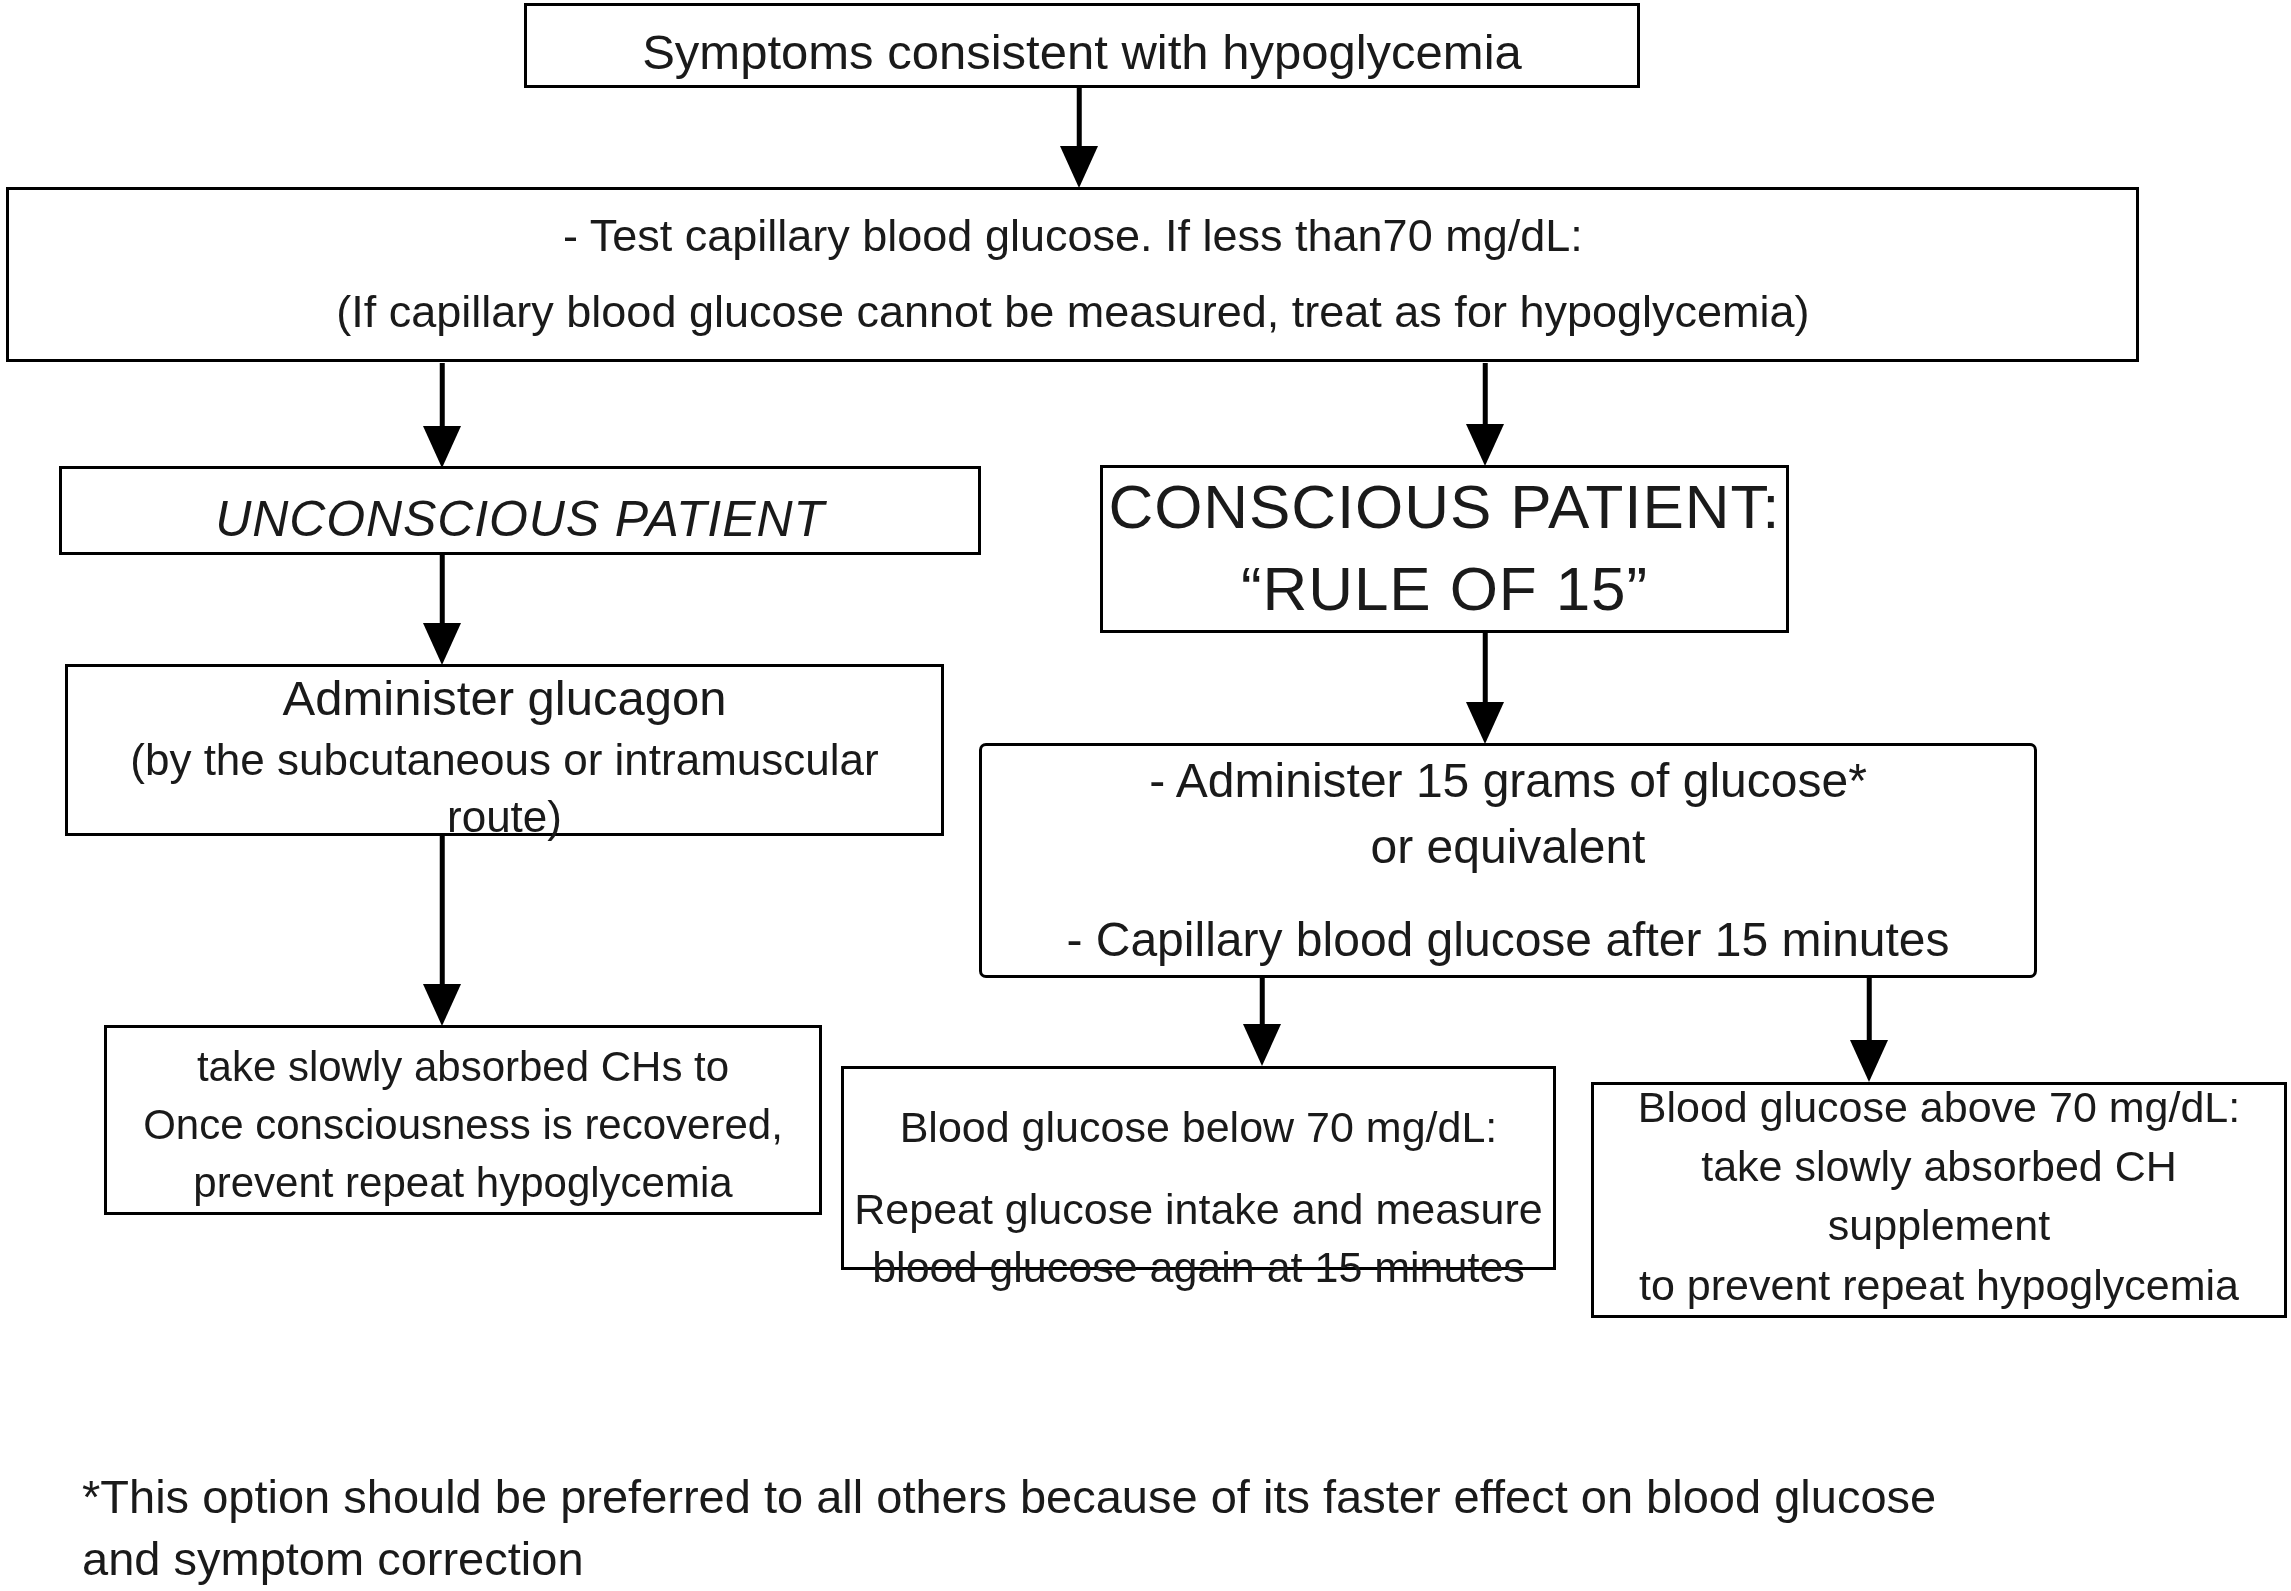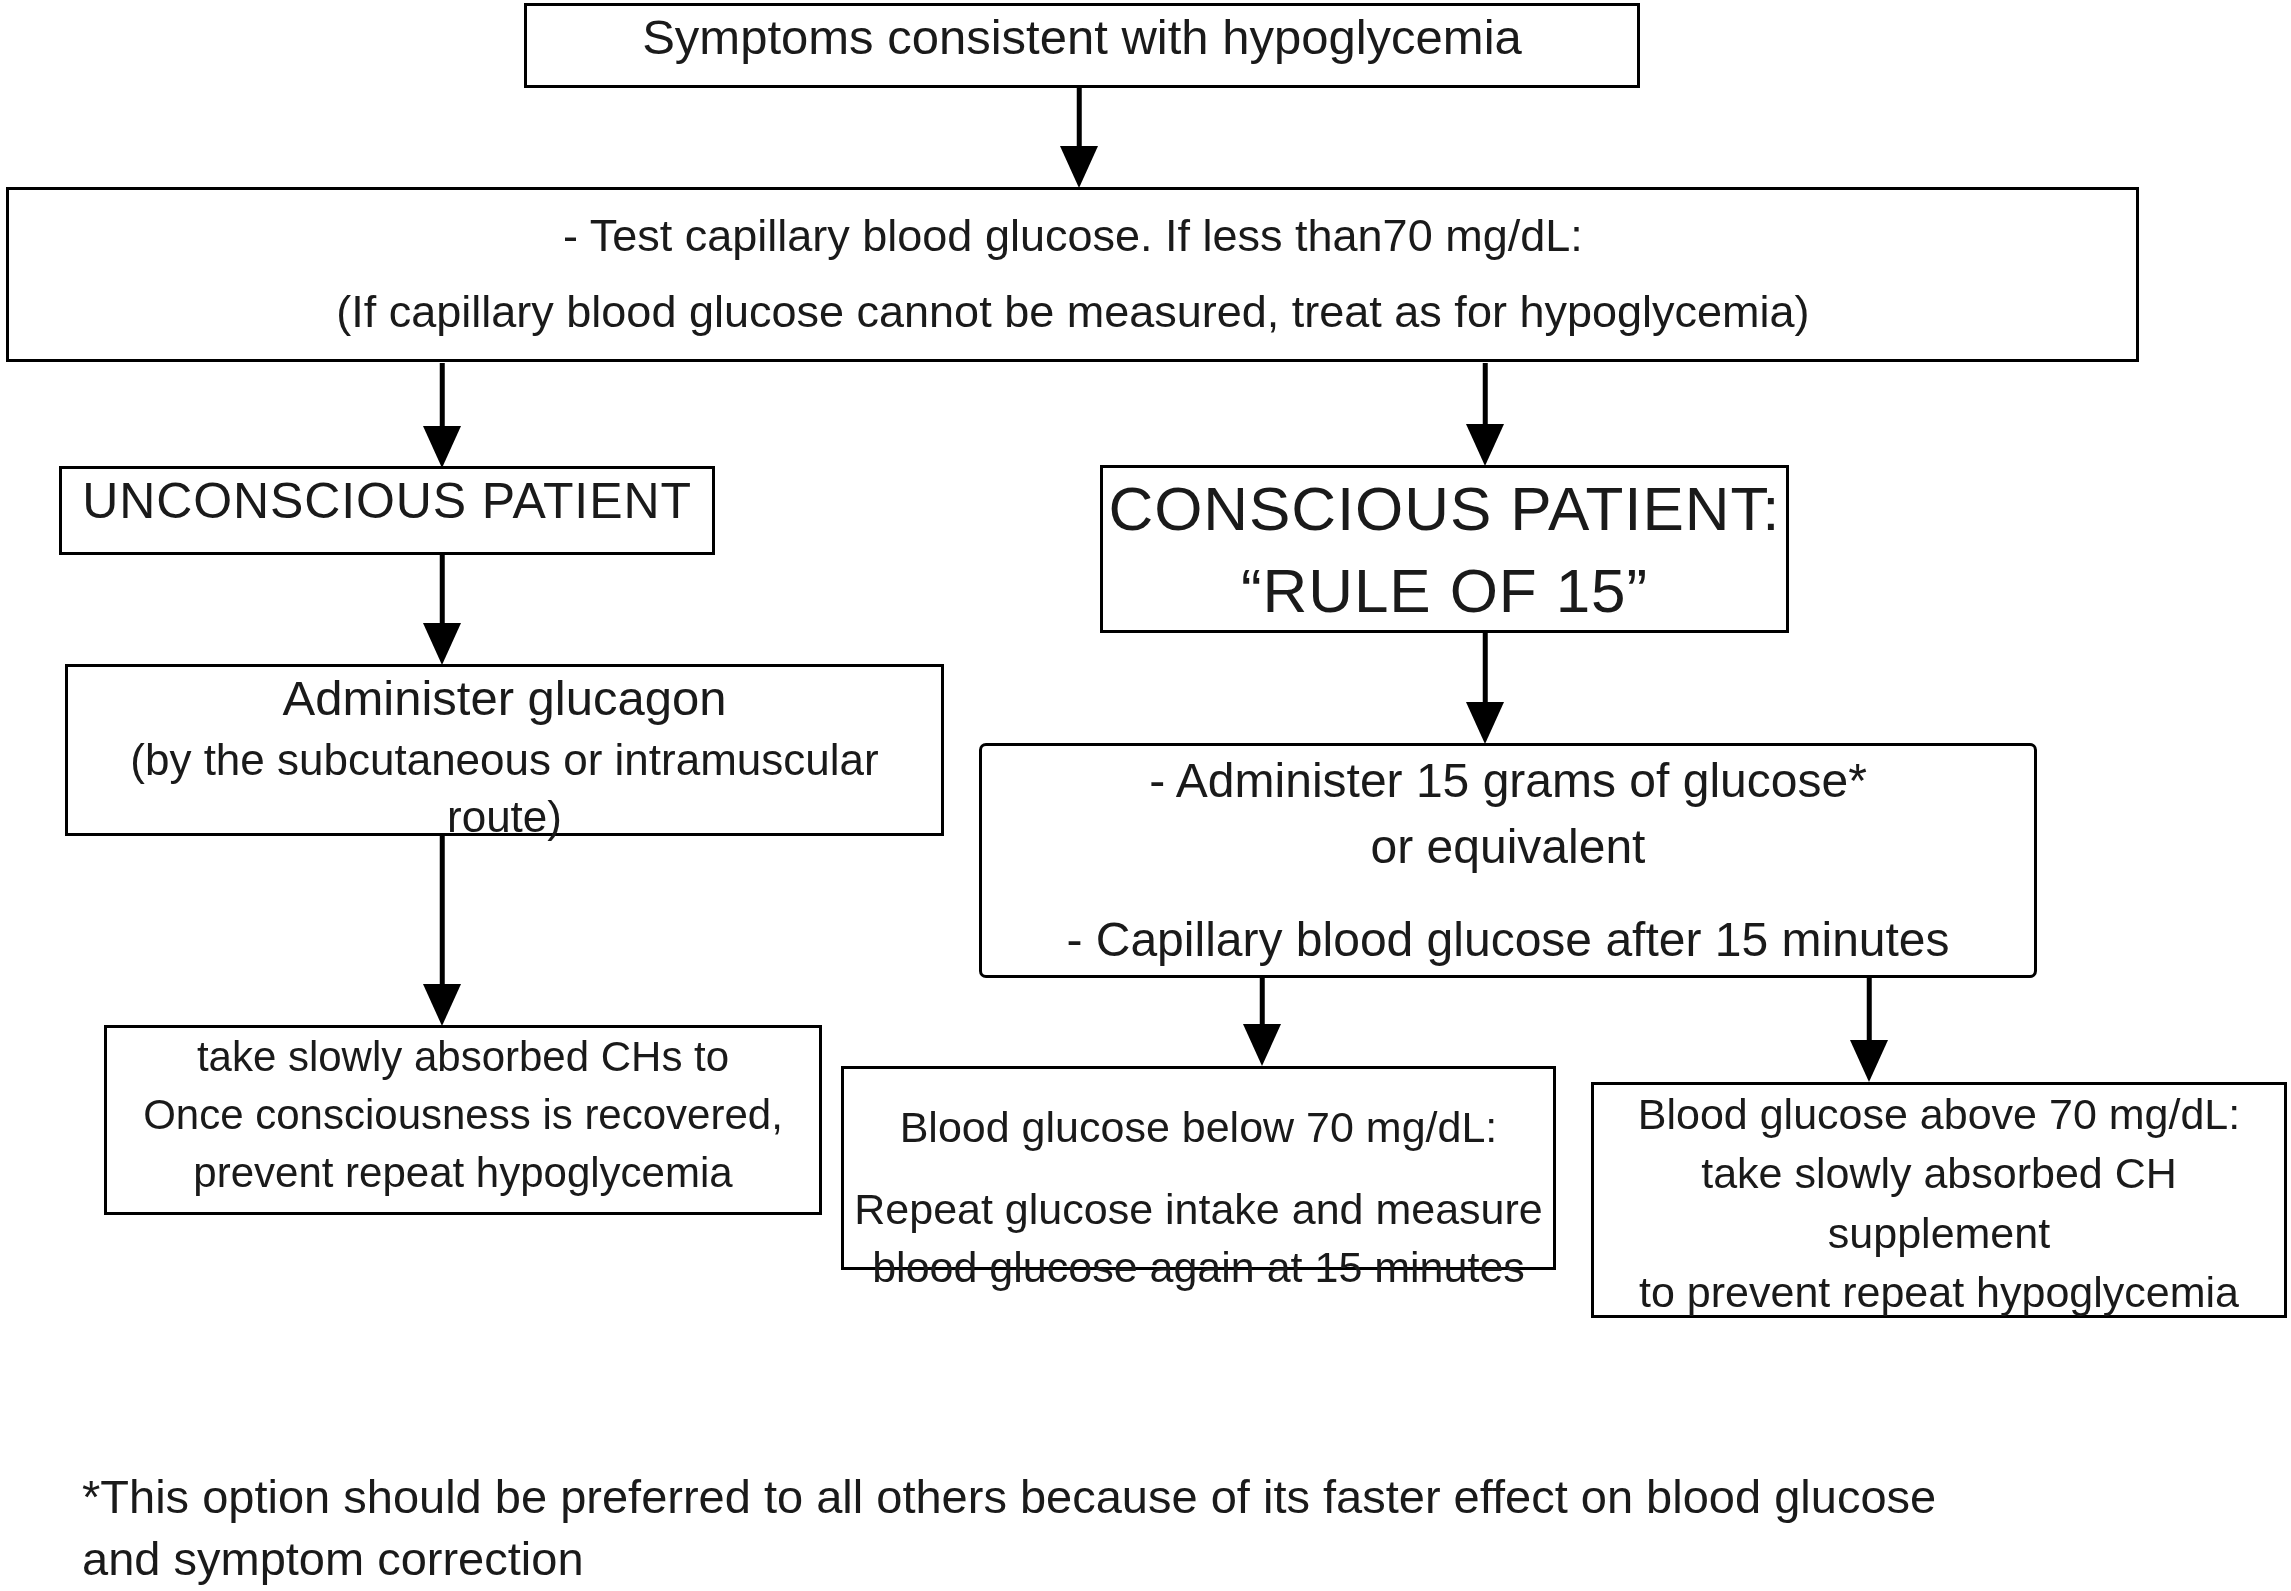--- a/index.html
+++ b/index.html
@@ -17,31 +17,31 @@
     overflow: hidden;
   }
   .box {
     position: absolute;
     box-sizing: border-box;
     border: 3.6px solid #000000;
     background: #ffffff;
     display: flex;
     flex-direction: column;
     align-items: center;
-    justify-content: flex-start;
+    justify-content: flex-end;
     text-align: center;
     line-height: 1.3;
   }
   .box .line { width: 100%; }
 
   
   #box-symptoms   { left: 524px;  top: 2.7px;    width: 1116px; height: 85px;  font-size: 49px; }
   #box-test       { left: 6.4px;    top: 187px;  width: 2133px; height: 175px; font-size: 45px;
                     justify-content: space-evenly; }
-  #box-unconscious{ left: 59px;   top: 466px;  width: 656px;  height: 89px;  font-size: 50px; letter-spacing: 0.9px; }
+  #box-unconscious{ left: 59px;   top: 466px;  width: 922px;  height: 89px;  font-size: 50px; letter-spacing: 0.9px; font-style: italic; }
   #box-conscious  { left: 1100px; top: 465px;  width: 689px;  height: 168px; font-size: 62px; letter-spacing: 0.9px;
                     line-height: 1.32; }
   #box-glucagon   { left: 65px;   top: 664px;  width: 879px;  height: 172px; font-size: 49px;
                     justify-content: space-evenly; }
   #box-glucagon .sub { font-size: 44px; }
   #box-recovered  { left: 104px;  top: 1025px; width: 718px;  height: 190px; font-size: 42px; line-height: 1.38; }
   #box-admin15    { left: 979px; top: 743px;  width: 1058px; height: 235px; font-size: 48px;
                     justify-content: center; line-height: 1.38; border-radius: 7px; }
   #box-admin15 .gap-before { margin-top: 27px; }
   #box-below70    { left: 841px;  top: 1066px; width: 715px;  height: 204px; font-size: 43px;

